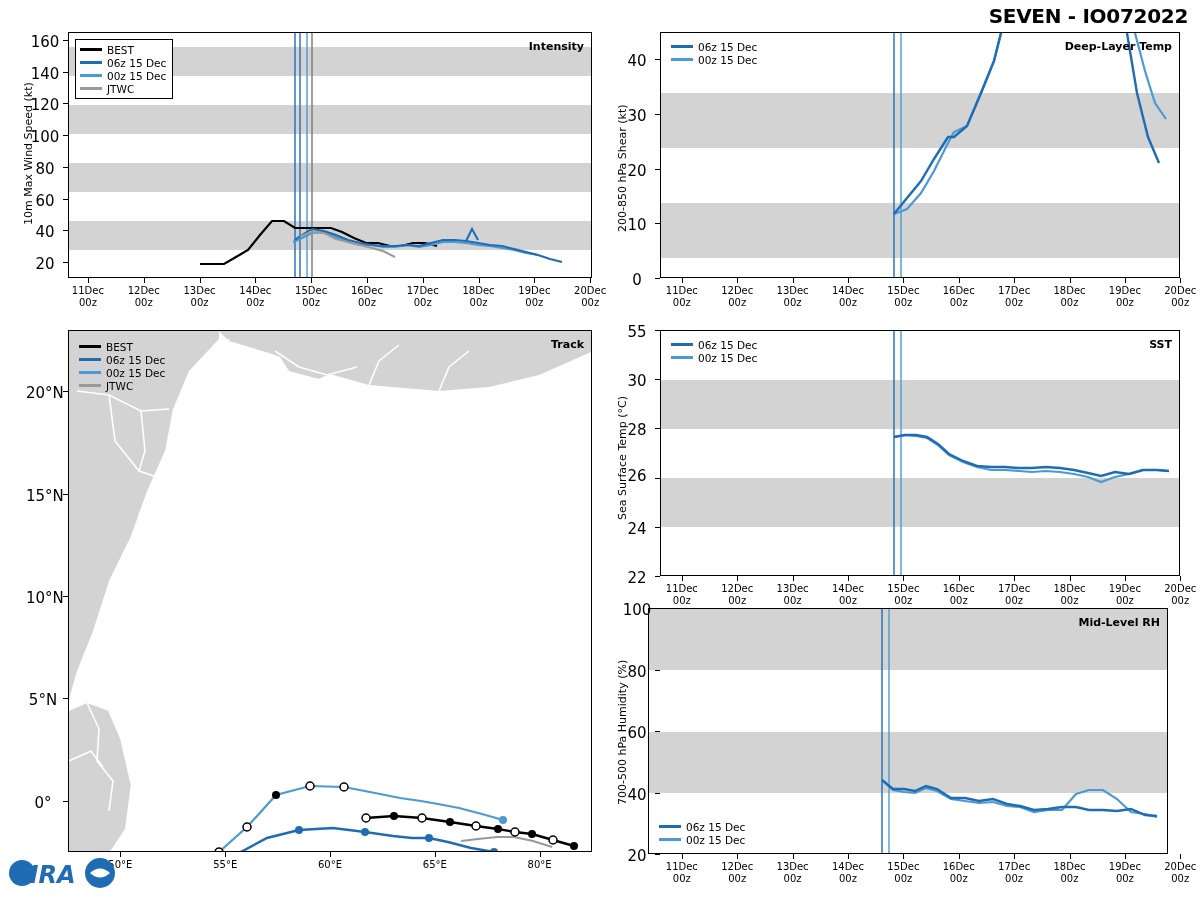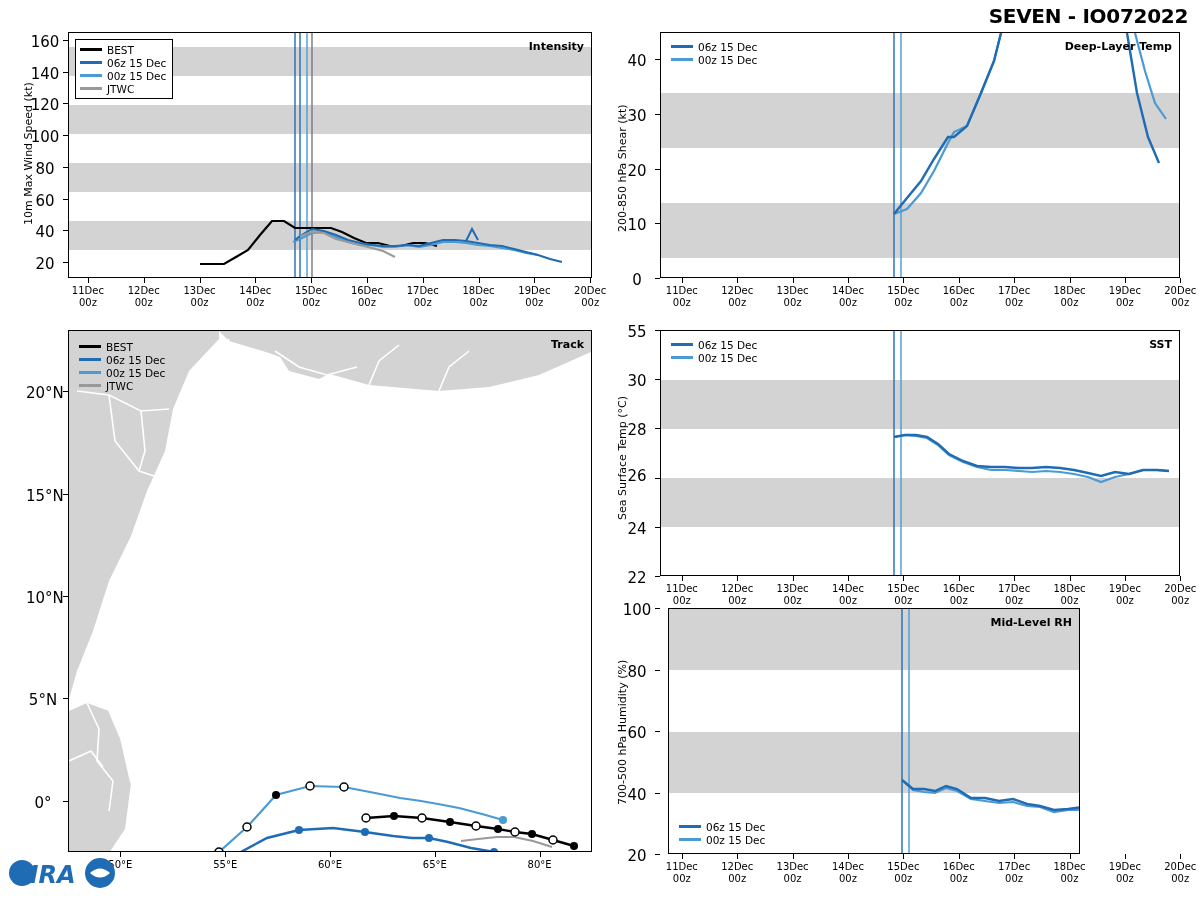--- a/index.html
+++ b/index.html
@@ -216,21 +216,21 @@
         </div>
       <div class="lg-row">
           <span class="lg-swatch" style="background:#4a9ad4;"></span>
           <span class="lg-text">00z 15 Dec</span>
         </div>
     </div>
   </div>
 </div>
 <div class="ylab" style="left:616px;top:520px;transform:rotate(-90deg);">Sea Surface Temp (°C)</div>
 
-<div class="panel" id="p-rh" style="left:668px;top:608px;width:412px;height:246px;text-align:center;">
+<div class="panel" id="p-rh" style="left:648px;top:608px;width:520px;height:246px;text-align:center;">
   <div class="plotarea">
     <div class="band" style="top:0px;height:61px;"></div>
     <div class="band" style="top:123px;height:61px;"></div>
     <svg class="ov" width="520" height="246">
       <line x1="233" y1="0" x2="233" y2="246" stroke="#1f6cb4" stroke-width="1.4"></line>
       <line x1="240" y1="0" x2="240" y2="246" stroke="#4a9ad4" stroke-width="1.4"></line>
       <polyline fill="none" stroke="#4a9ad4" stroke-width="2.2" points="233,171 244,181 255,183 266,184 277,179 288,182 302,190 316,192 330,194 344,193 358,197 371,198 385,203 399,201 413,201 427,185 440,181 454,181 468,190 482,203 496,205 508,208"></polyline>
       <polyline fill="none" stroke="#1f6cb4" stroke-width="2.4" points="233,171 244,180 255,180 266,182 277,177 288,180 302,189 316,189 330,192 344,190 358,195 371,197 385,201 399,200 413,198 427,198 440,201 454,201 468,202 482,200 496,206 508,207"></polyline>
     </svg>
     <div class="corner" style="right:7px;top:7px;">Mid-Level RH</div>

